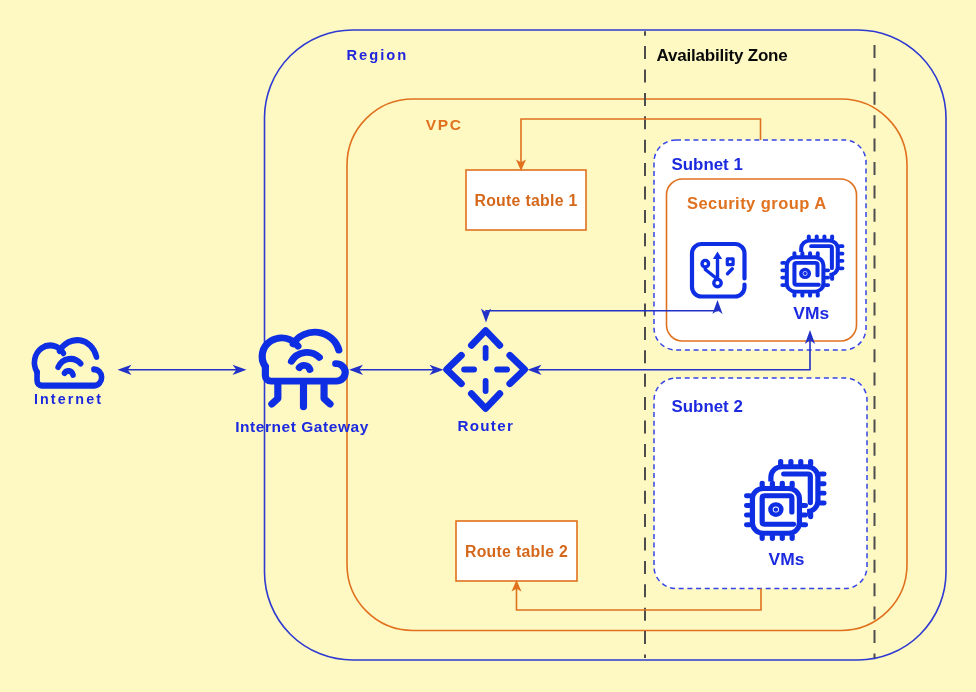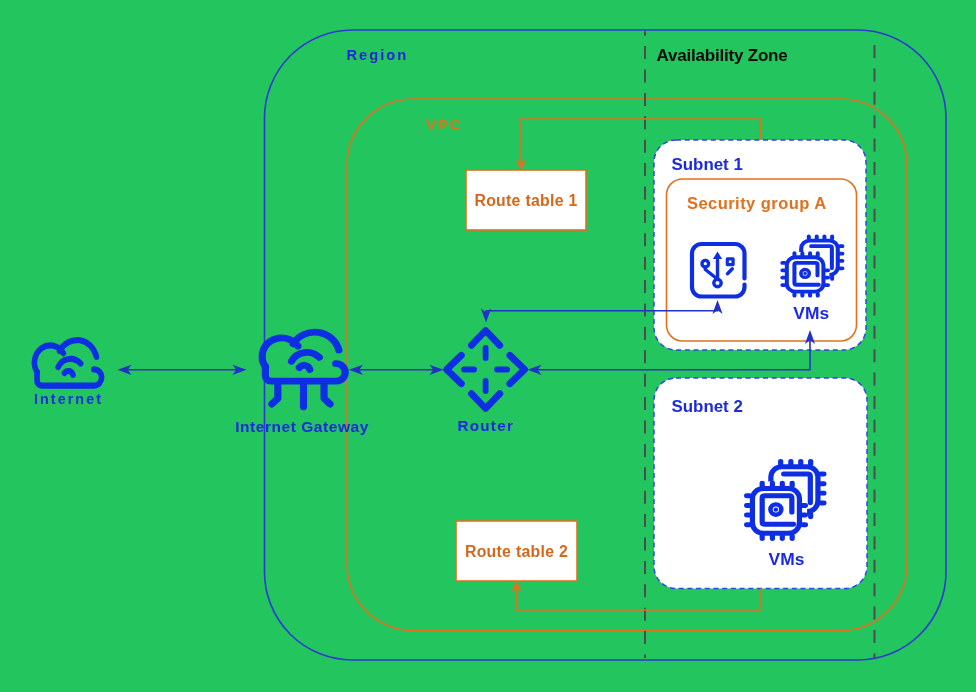--- a/index.html
+++ b/index.html
@@ -1,16 +1,16 @@
 <!DOCTYPE html>
 <html><head>
 <meta charset="utf-8">
 <style>
   html,body{margin:0;padding:0;background:#ffffff;}
-  #stage{position:relative;width:976px;height:692px;background:#22c55e;overflow:hidden;
+  #stage{position:relative;width:976px;height:692px;background:#fef9c3;overflow:hidden;
          font-family:"Liberation Sans", sans-serif;}
   svg{display:block;}
   text{font-family:"Liberation Sans", sans-serif;font-weight:bold;}
 </style>
 </head>
 <body>
 <div id="stage">
 <svg width="976" height="692" viewBox="0 0 976 692">
 
   <rect x="264.5" y="30" width="681.5" height="630" rx="88" fill="none" stroke="#2e3ad1" stroke-width="1.6"></rect>

